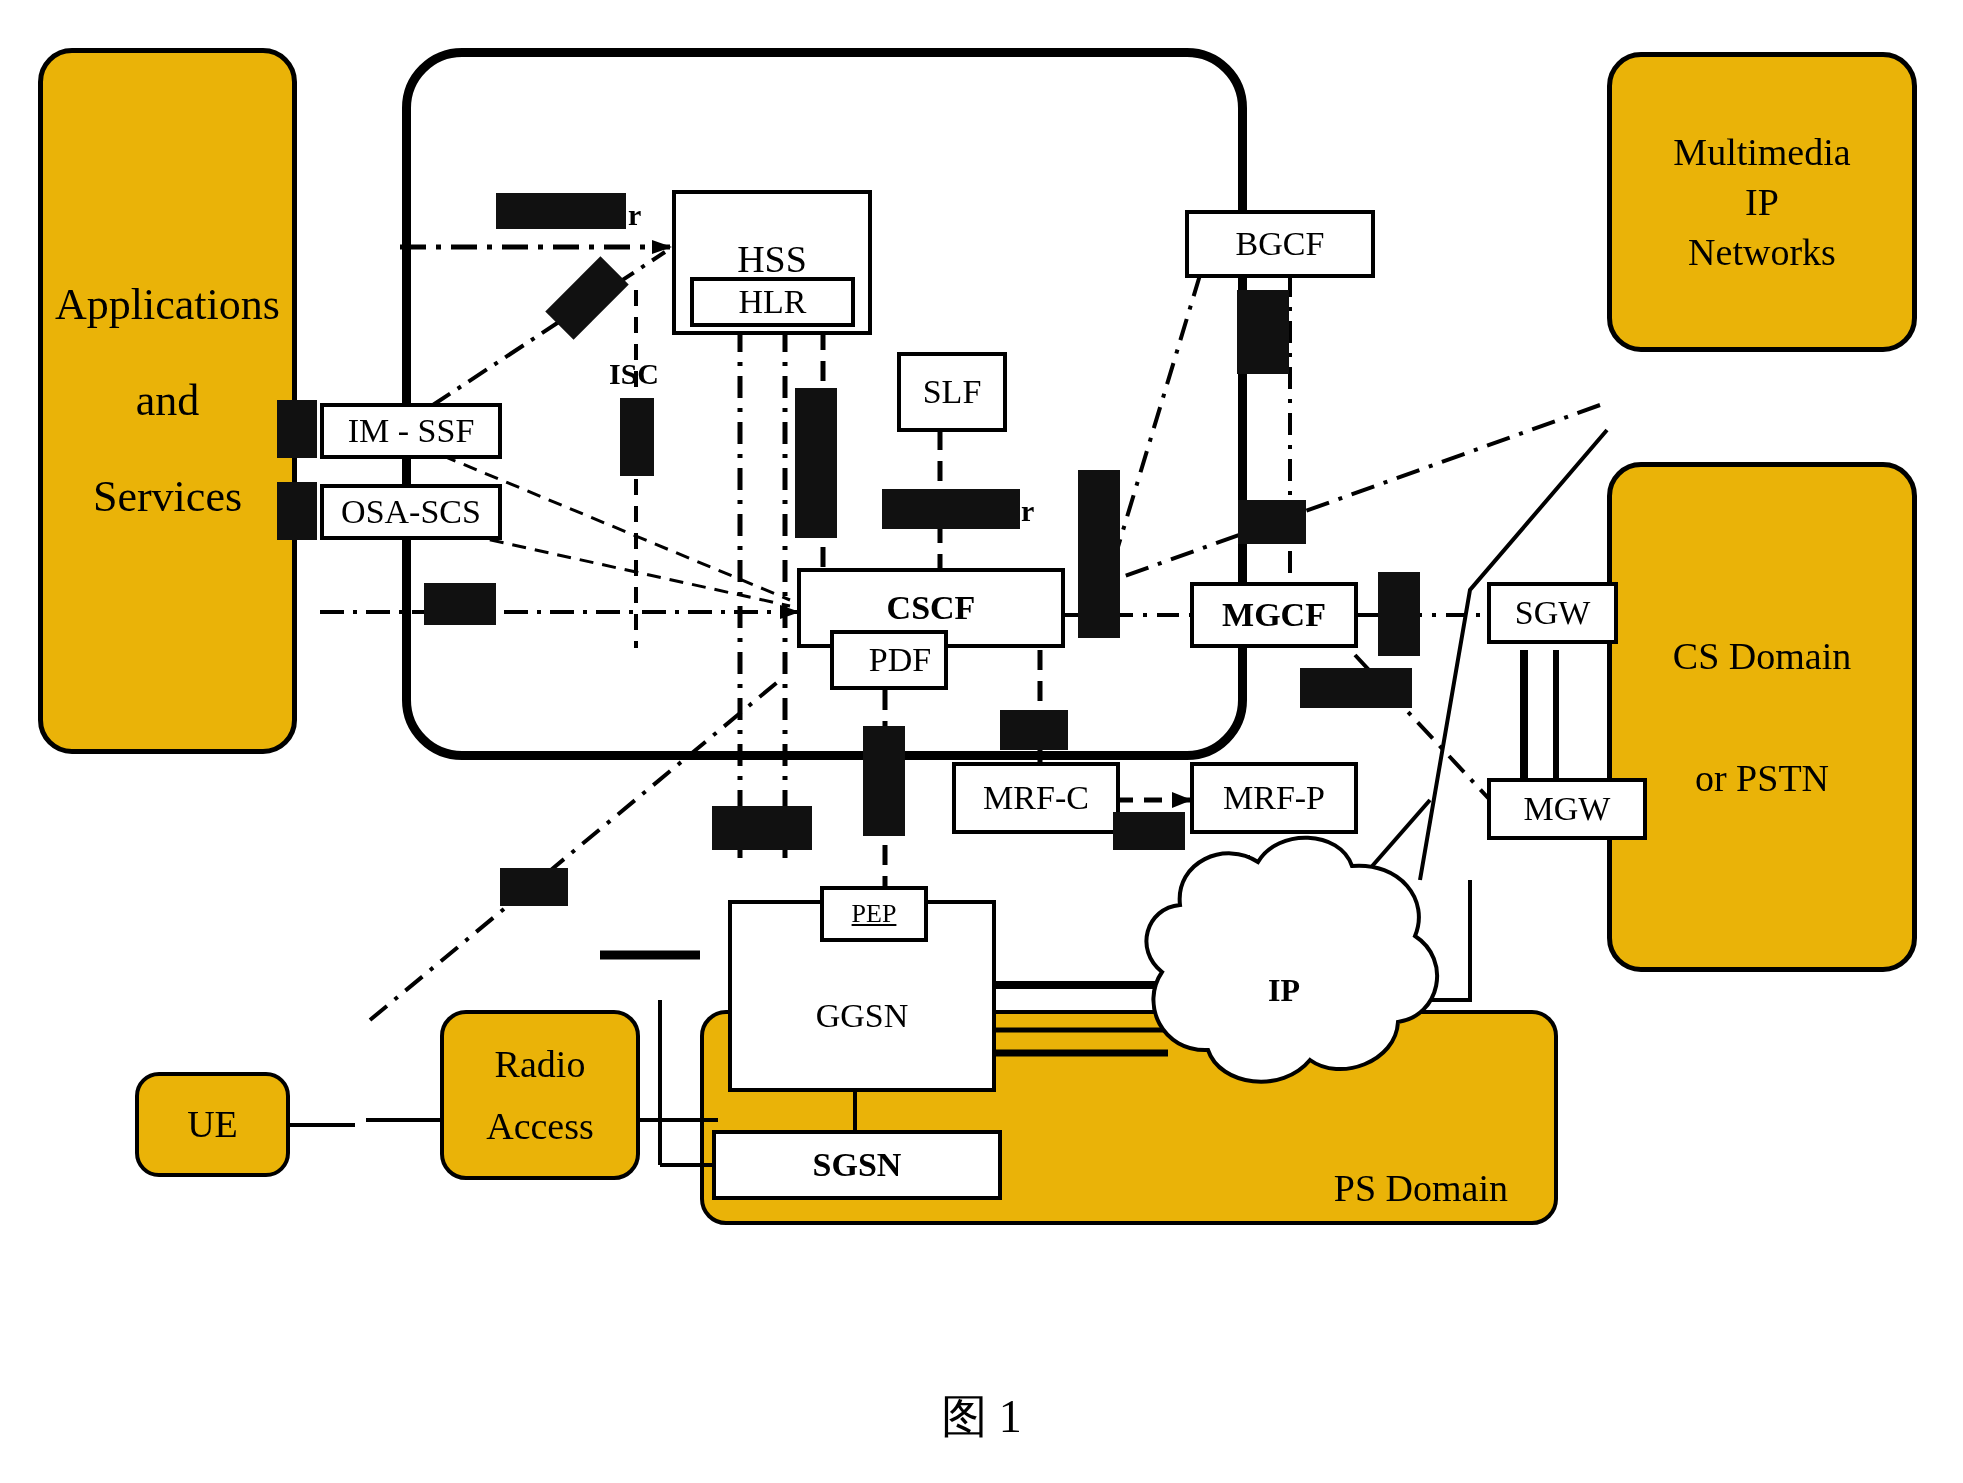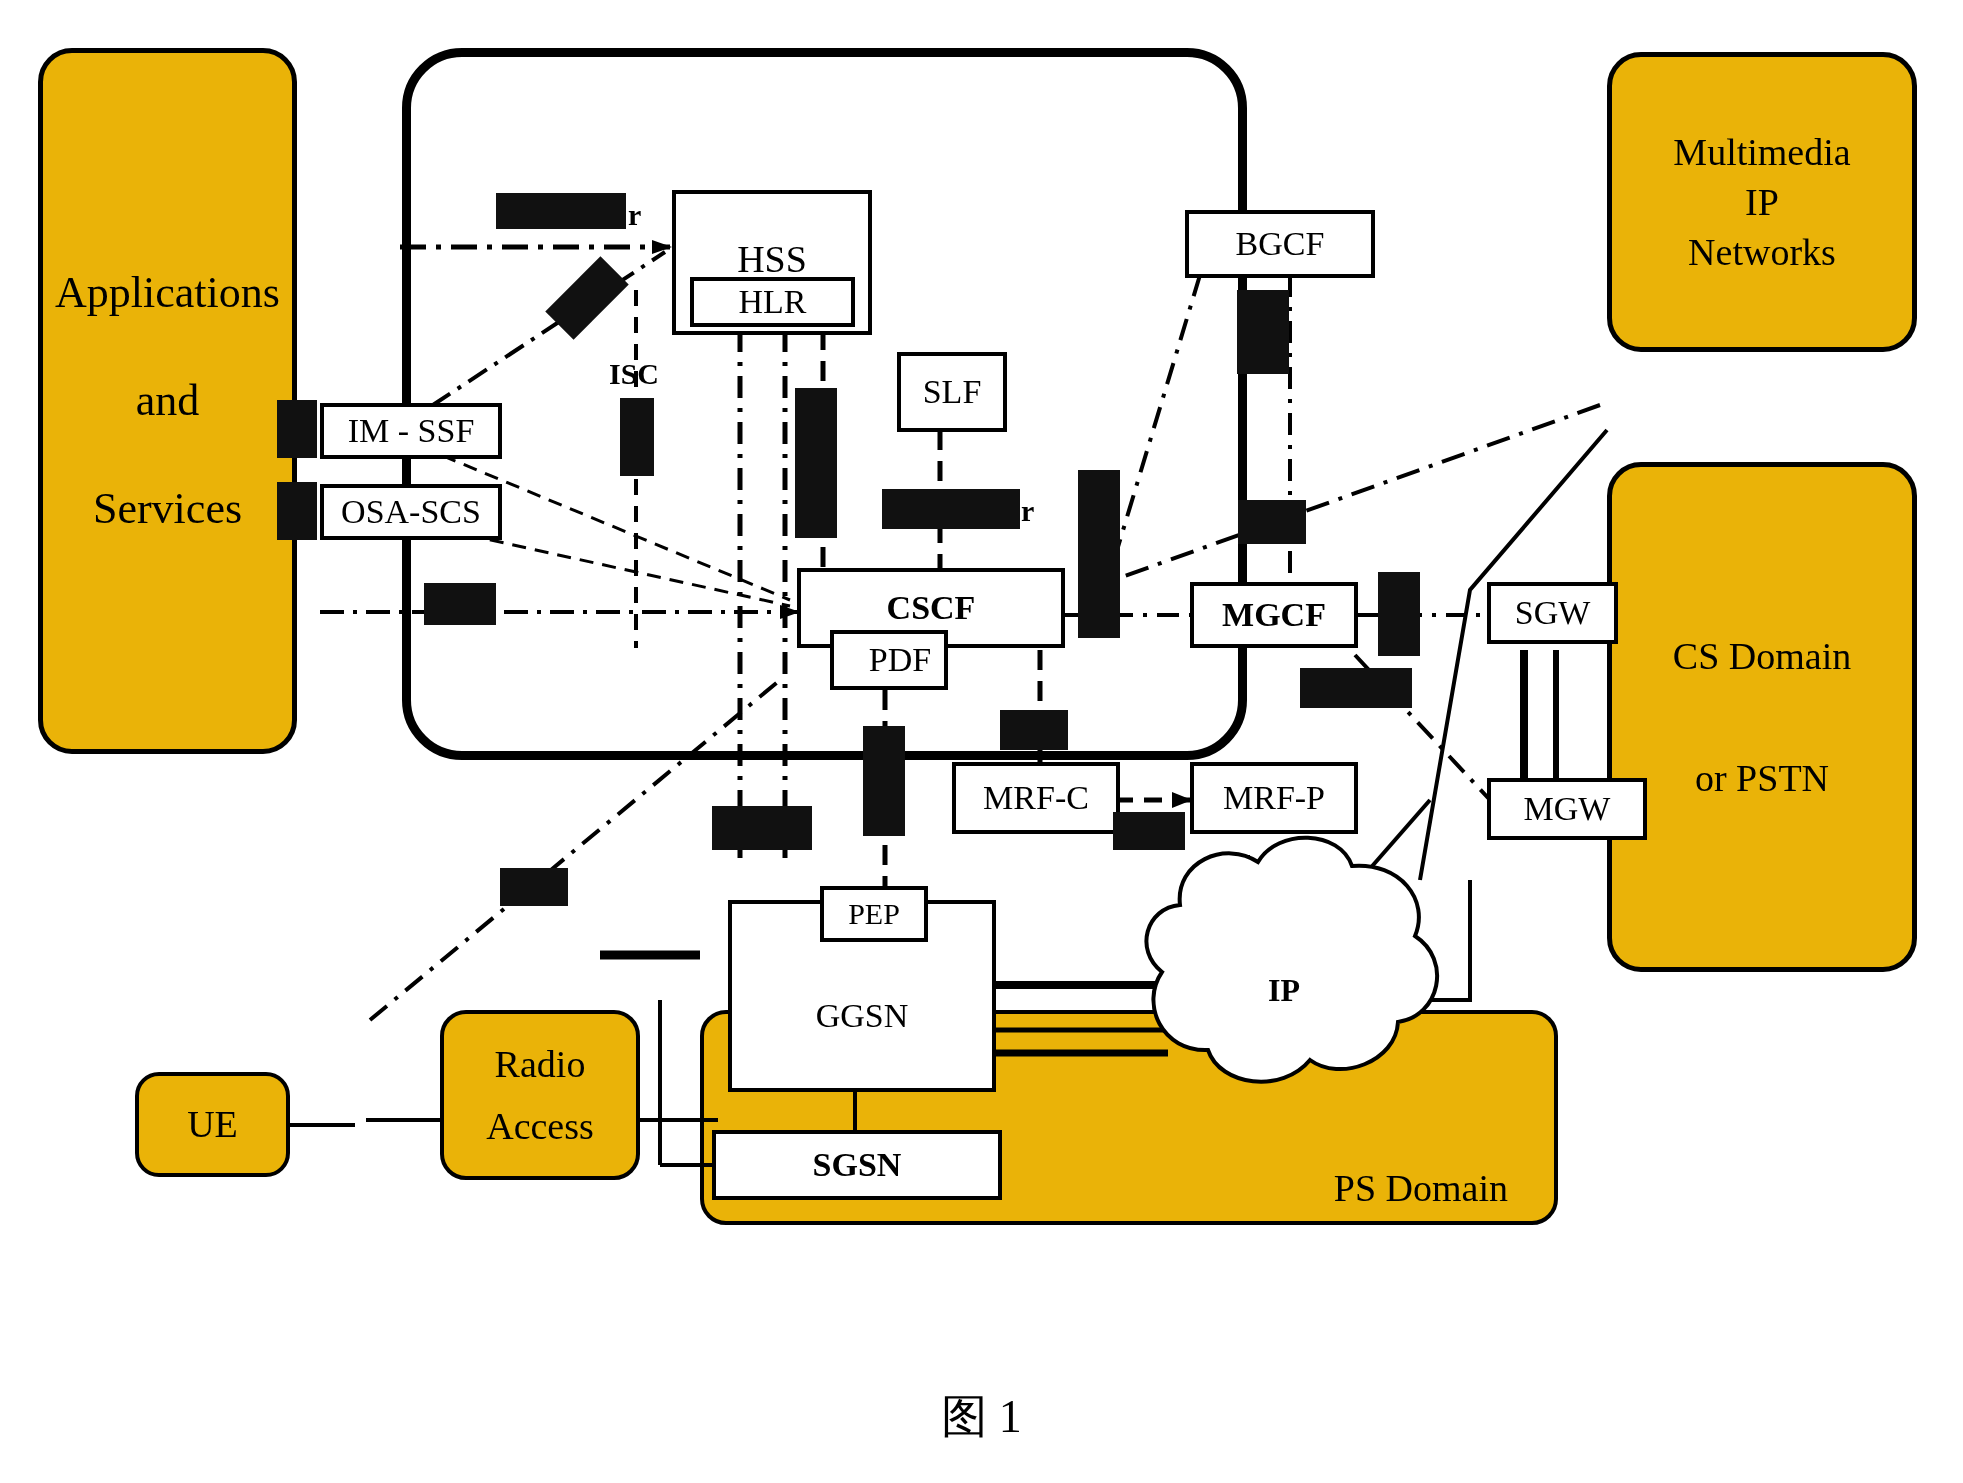--- a/index.html
+++ b/index.html
@@ -4,21 +4,21 @@
 <style>
   html,body{margin:0;padding:0;background:#fff;}
   body{font-family:"Liberation Serif",serif;color:#000;}
   #stage{position:relative;width:1963px;height:1483px;background:#fff;overflow:hidden;}
 
   .box{position:absolute;border:4px solid #000;background:#fff;box-sizing:border-box;
        display:flex;align-items:center;justify-content:center;text-align:center;}
   .rbox{position:absolute;border:5px solid #000;border-radius:34px;background:#eab308;box-sizing:border-box;
         display:flex;flex-direction:column;align-items:center;justify-content:center;text-align:center;}
   .rbox span, .box span{display:block;line-height:1.32;}
-  .t30{font-size:30px;}
+  .t30{font-size:26px;text-decoration:underline;}
   .t34{font-size:34px;}
   .t38{font-size:38px;}
   .t44{font-size:44px;}
   .bold{font-weight:bold;}
 
   
   #core-outline{position:absolute;left:402px;top:48px;width:845px;height:712px;
      border:9px solid #000;border-radius:60px;background:transparent;box-sizing:border-box;}
 
   
@@ -29,21 +29,21 @@
   .redact-t{position:absolute;font-size:30px;font-weight:bold;color:#000;}
 
   #caption{position:absolute;width:1963px;text-align:center;font-size:46px;}
   .plain-label{position:absolute;font-size:30px;font-weight:bold;}
 </style>
 </head>
 <body>
 
 <div id="stage">
 
-  <div class="rbox" id="apps-box" style="left:38px;top:48px;width:259px;height:706px;gap:12px;">
+  <div class="rbox" id="apps-box" style="left:38px;top:48px;width:259px;height:706px;">
     <span class="t44">Applications</span>
     <span class="t44" style="margin-top:38px;text-align:right;">and</span>
     <span class="t44" style="margin-top:38px;">Services</span>
   </div>
 
   <div class="rbox" id="mmip-box" style="left:1607px;top:52px;width:310px;height:300px;">
     <span class="t38">Multimedia</span>
     <span class="t38">IP</span>
     <span class="t38">Networks</span>
   </div>

